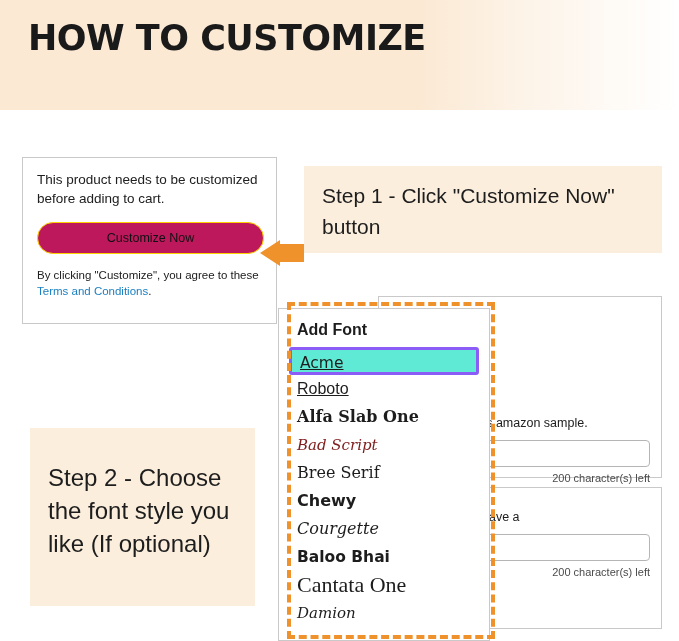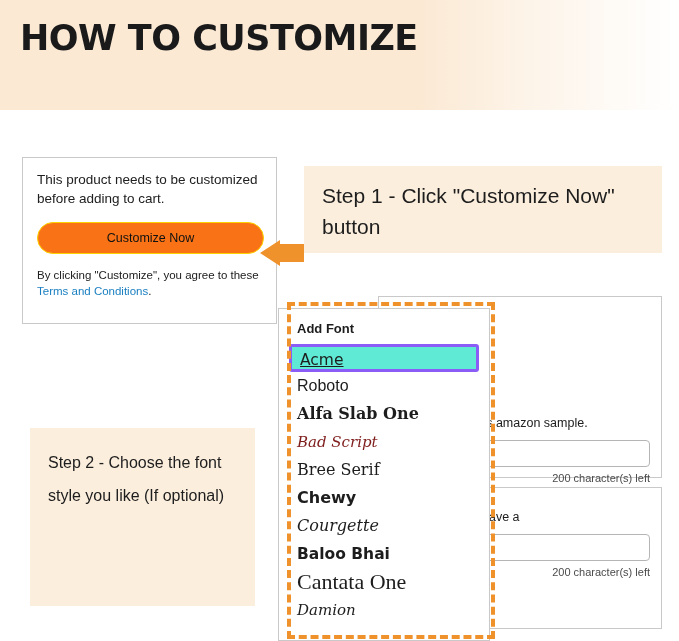--- a/index.html
+++ b/index.html
@@ -23,21 +23,21 @@
     height: 110px;
     background: linear-gradient(to right, #fbe9d4 0%, #fbe9d4 62%, #fdf4e9 78%, #ffffff 100%);
   }
   #header .title-line {
     font-family: "DejaVu Sans", sans-serif;
     font-weight: bold;
     font-size: 35px;
     letter-spacing: -0.5px;
     color: #1a1a1a;
     line-height: 42px;
-    padding-left: 20px;
+    padding-left: 28px;
   }
   #header .l1 { padding-top: 17px; }
 
   
   .panel {
     position: absolute;
     background: #ffffff;
     border: 1px solid #c9c9c9;
     box-sizing: border-box;
   }
@@ -50,21 +50,21 @@
   }
   #customize-box .notice {
     font-size: 13.5px;
     color: #202020;
     line-height: 19px;
   }
   #customize-btn {
     margin-top: 14px;
     width: 225px;
     height: 30px;
-    background: #f97316;
+    background: #be185d;
     border: 1px solid #fcd200;
     border-radius: 16px;
     font-size: 12.5px;
     color: #0f1111;
     display: flex;
     align-items: center;
     justify-content: center;
     cursor: pointer;
   }
   #customize-note {
@@ -96,22 +96,22 @@
   #step1 {
     left: 304px; top: 166px;
     width: 358px; height: 87px;
     padding: 14px 18px;
     font-size: 21px;
     line-height: 31px;
   }
   #step2 {
     left: 30px; top: 428px;
     width: 225px; height: 178px;
-    padding: 18px 18px;
-    font-size: 16px;
+    padding: 33px 18px;
+    font-size: 24px;
     line-height: 33px;
   }
 
   
   #right-panel-top {
     left: 378px; top: 296px;
     width: 284px; height: 182px;
     padding: 10px 12px;
   }
   #right-panel-bottom {
@@ -157,21 +157,21 @@
   #font-dropdown {
     position: absolute;
     left: 278px; top: 308px;
     width: 212px; height: 333px;
     background: #ffffff;
     border: 1px solid #c9c9c9;
     box-sizing: border-box;
     overflow: hidden;
   }
   #font-dropdown-label {
-    font-size: 13px;
+    font-size: 16px;
     font-weight: bold;
     color: #1d1d1d;
     padding: 12px 0 8px 18px;
   }
   .font-list {
     list-style: none;
     margin: 0;
     padding: 0 10px;
   }
   .font-item {
@@ -184,21 +184,21 @@
     box-sizing: border-box;
   }
   .font-item.selected {
     background: #5eead4;
     border: 3px solid #8b5cf6;
     border-radius: 3px;
     line-height: 26px;
     text-decoration: underline;
   }
   .f-acme      { font-family: "DejaVu Sans", sans-serif; font-size: 15.5px; }
-  .f-roboto    { font-family: "Liberation Sans", sans-serif; font-size: 16px; }
+  .f-roboto    { font-family: "Liberation Sans", sans-serif; font-size: 16px; text-decoration: underline; }
   .f-alfa      { font-family: "DejaVu Serif", serif; font-weight: bold; font-size: 16px; }
   .f-badscript { font-family: "DejaVu Serif", serif; font-style: italic; font-size: 15px; color: #7f1d1d; }
   .f-bree      { font-family: "DejaVu Serif", serif; font-size: 16px; }
   .f-chewy     { font-family: "DejaVu Sans", sans-serif; font-weight: bold; font-size: 16px; }
   .f-courgette { font-family: "DejaVu Serif", serif; font-style: italic; font-size: 16px; }
   .f-baloo     { font-family: "DejaVu Sans", sans-serif; font-weight: bold; font-size: 15.5px; }
   .f-cantata   { font-family: "Liberation Serif", serif; font-size: 22px; }
   .f-damion    { font-family: "DejaVu Serif", serif; font-style: italic; font-size: 15px; }
 </style>
 </head>

